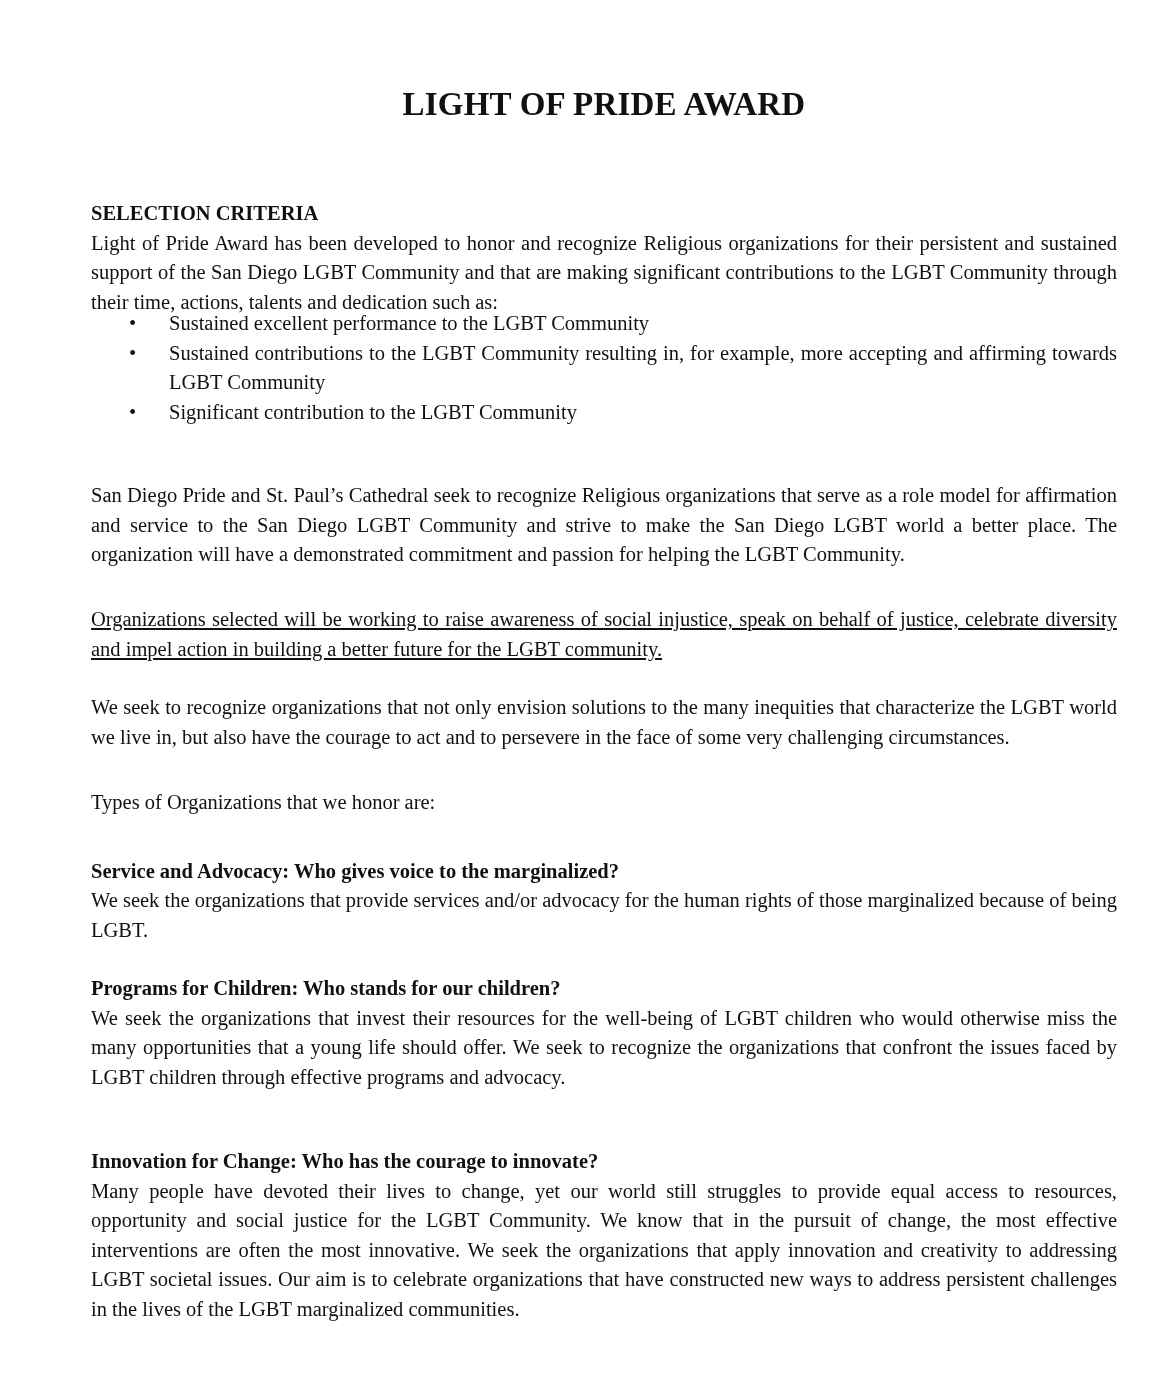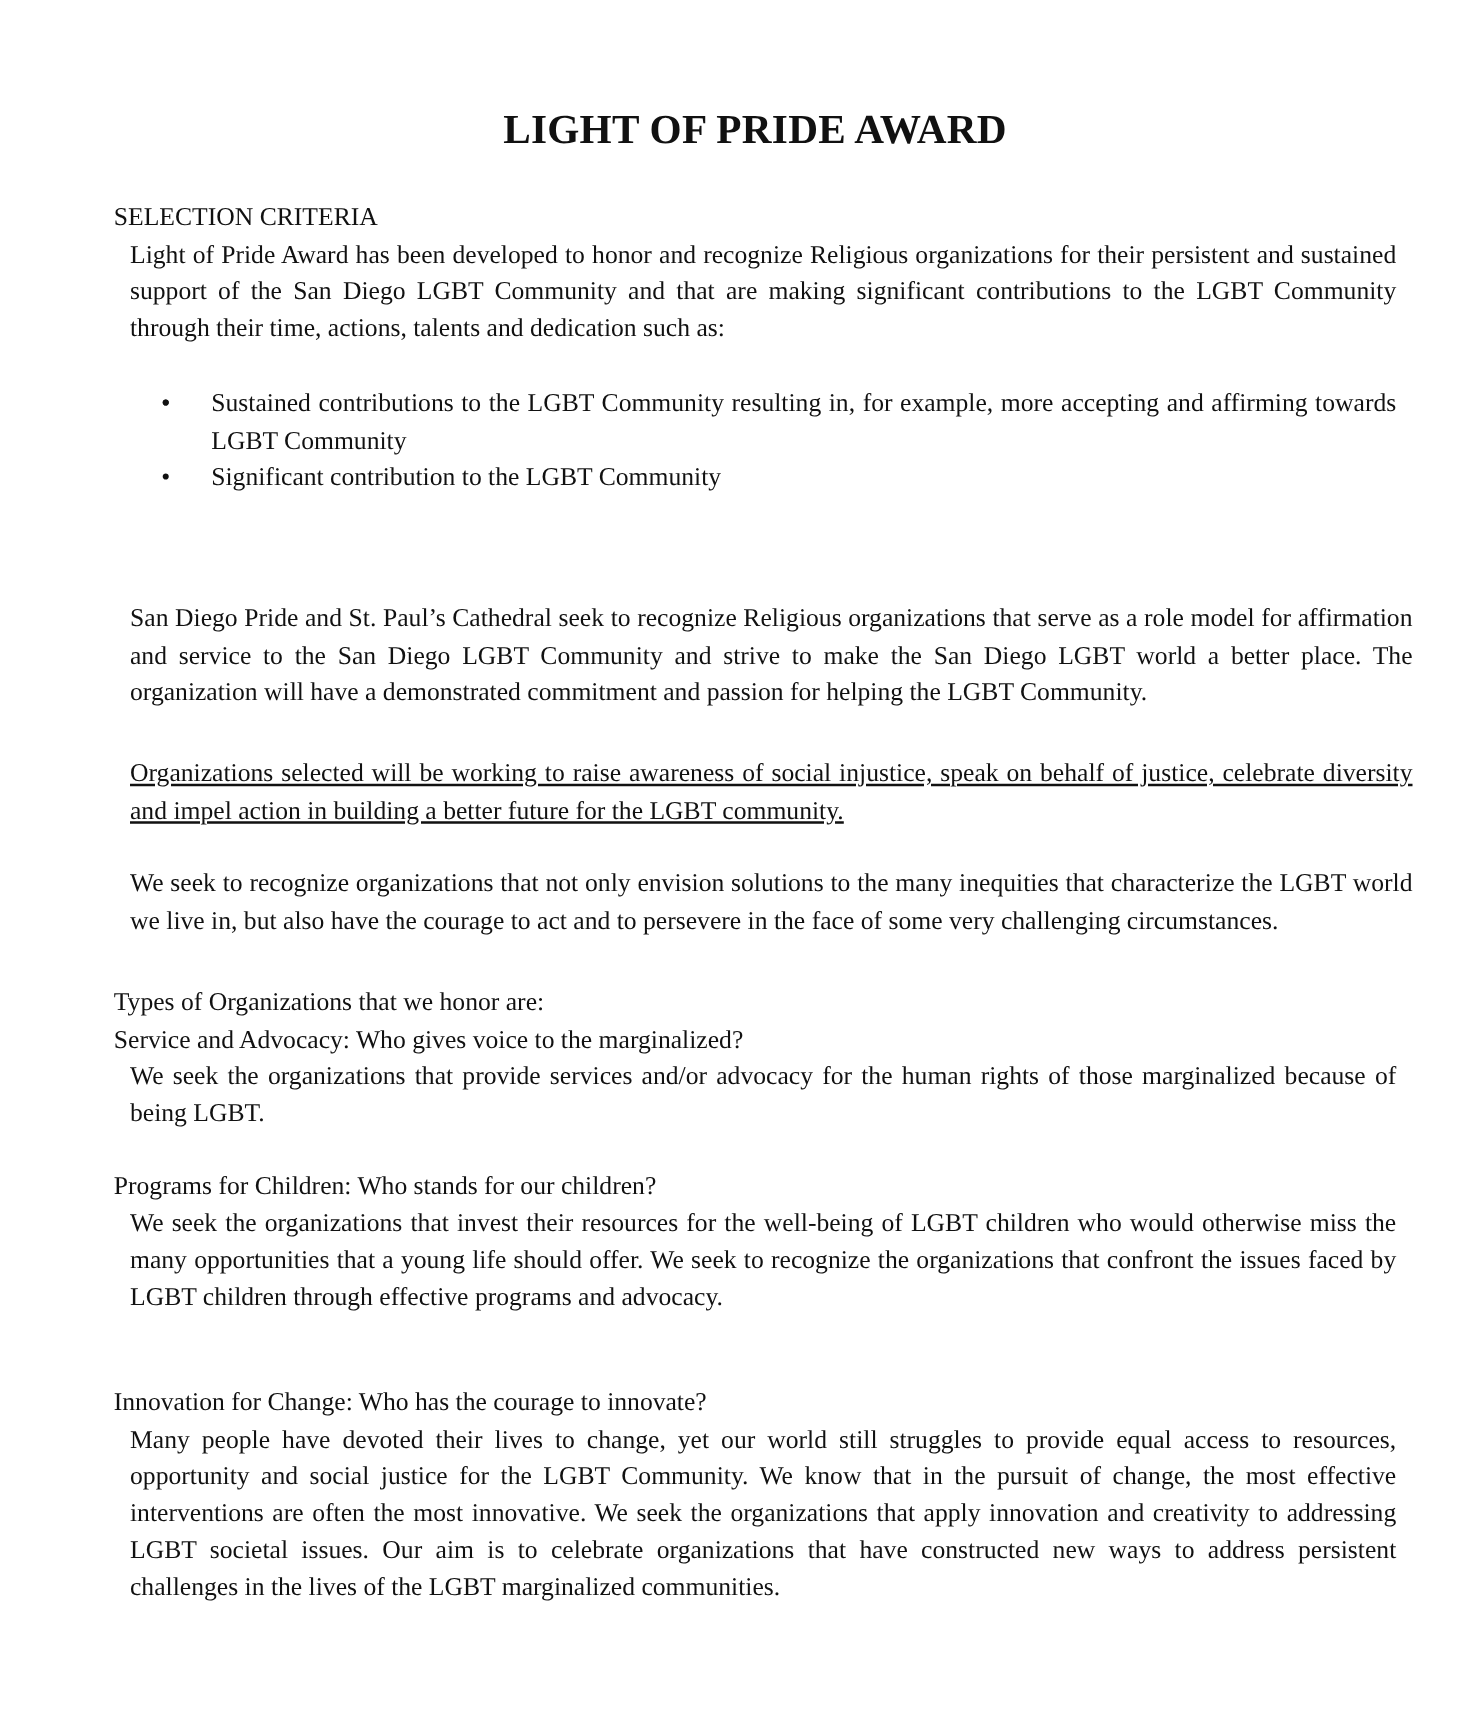--- a/index.html
+++ b/index.html
@@ -2,41 +2,42 @@
 <html><head>
 <meta charset="utf-8">
 <style>
   html, body { margin: 0; padding: 0; background: #ffffff; }
   body { width: 1170px; height: 1388px; position: relative; overflow: hidden;
          font-family: "Liberation Serif", "DejaVu Serif", serif; color: #111111; }
   .page { position: absolute; left: 91px; top: 0; width: 1026px; }
   h1 { position: absolute; left: 0; top: 86px; width: 1208px; margin: 0 0 0 -91px;
        text-align: center; font-size: 33px; font-weight: bold; letter-spacing: 0.2px; }
   .block { position: absolute; left: 0; width: 1026px; font-size: 20.5px; line-height: 29.6px; }
-  .justify { text-align: justify; text-align-last: left; margin-left: 13px; }
-  .head { font-weight: normal; }
+  .justify { text-align: justify; text-align-last: left; }
+  .head { font-weight: bold; margin-top: 39px; }
   ul { list-style: none; margin: 0; padding: 0; }
   ul li { position: relative; padding-left: 78px; text-align: justify; text-align-last: left; }
   ul li .bullet { position: absolute; left: 38px; top: 0; }
 </style>
 </head>
 <body>
 
 <div class="page">
   <h1>LIGHT OF PRIDE AWARD</h1>
 
   <div class="block" style="top:160px;">
     <div class="head">SELECTION CRITERIA</div>
     <div class="justify">Light of Pride Award has been developed to honor and recognize Religious organizations for their persistent and sustained support of the San Diego LGBT Community and that are making significant contributions to the LGBT Community through their time, actions, talents and dedication such as:</div>
   </div>
 
   <div class="block" style="top:309px;">
     <ul>
       <li>
         <span class="bullet">•</span>
+        <span>Sustained excellent performance to the LGBT Community</span>
       </li>
       <li>
         <span class="bullet">•</span>
         <span>Sustained contributions to the LGBT Community resulting in, for example, more accepting and affirming towards LGBT Community</span>
       </li>
       <li>
         <span class="bullet">•</span>
         <span>Significant contribution to the LGBT Community</span>
       </li>
     </ul>

